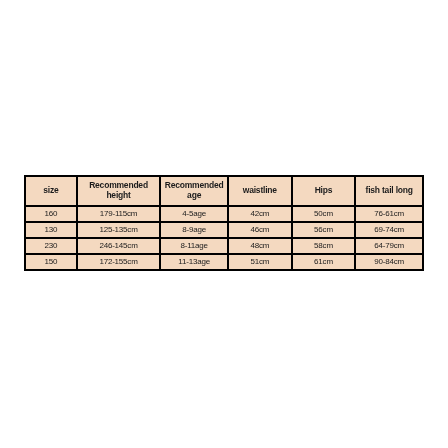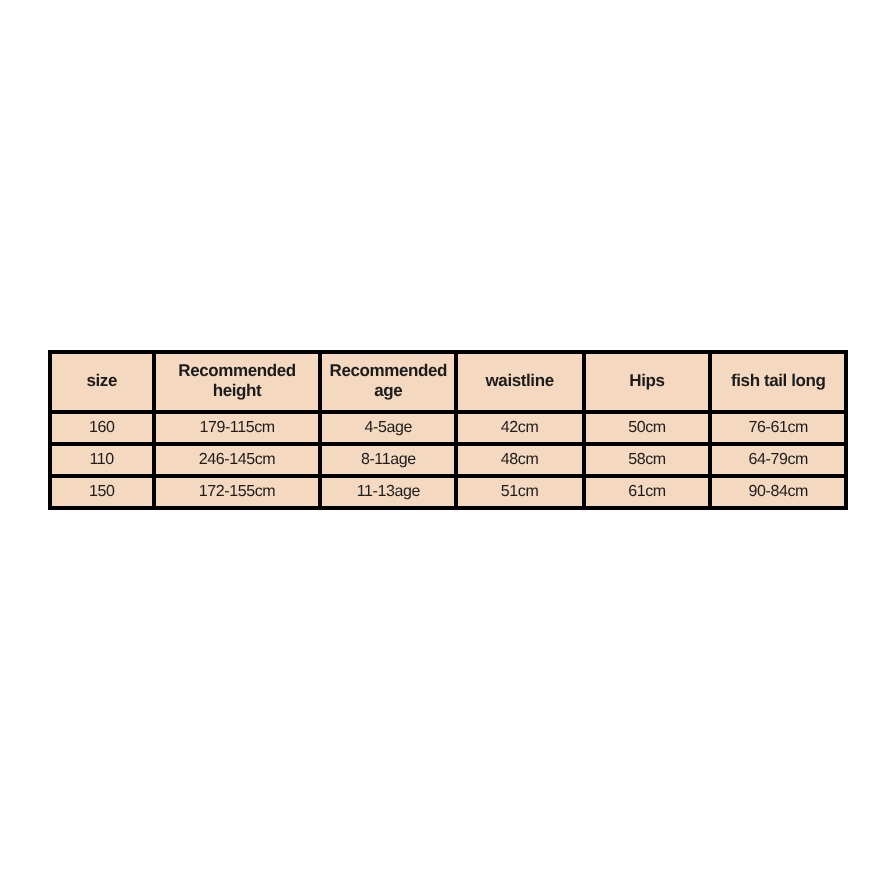--- a/index.html
+++ b/index.html
@@ -90,21 +90,29 @@
       <tbody>
         <tr>
           <td>160</td>
           <td>179-115cm</td>
           <td>4-5age</td>
           <td>42cm</td>
           <td>50cm</td>
           <td>76-61cm</td>
         </tr>
         <tr>
-          <td>110</td>
+          <td>130</td>
+          <td>125-135cm</td>
+          <td>8-9age</td>
+          <td>46cm</td>
+          <td>56cm</td>
+          <td>69-74cm</td>
+        </tr>
+        <tr>
+          <td>230</td>
           <td>246-145cm</td>
           <td>8-11age</td>
           <td>48cm</td>
           <td>58cm</td>
           <td>64-79cm</td>
         </tr>
         <tr>
           <td>150</td>
           <td>172-155cm</td>
           <td>11-13age</td>

